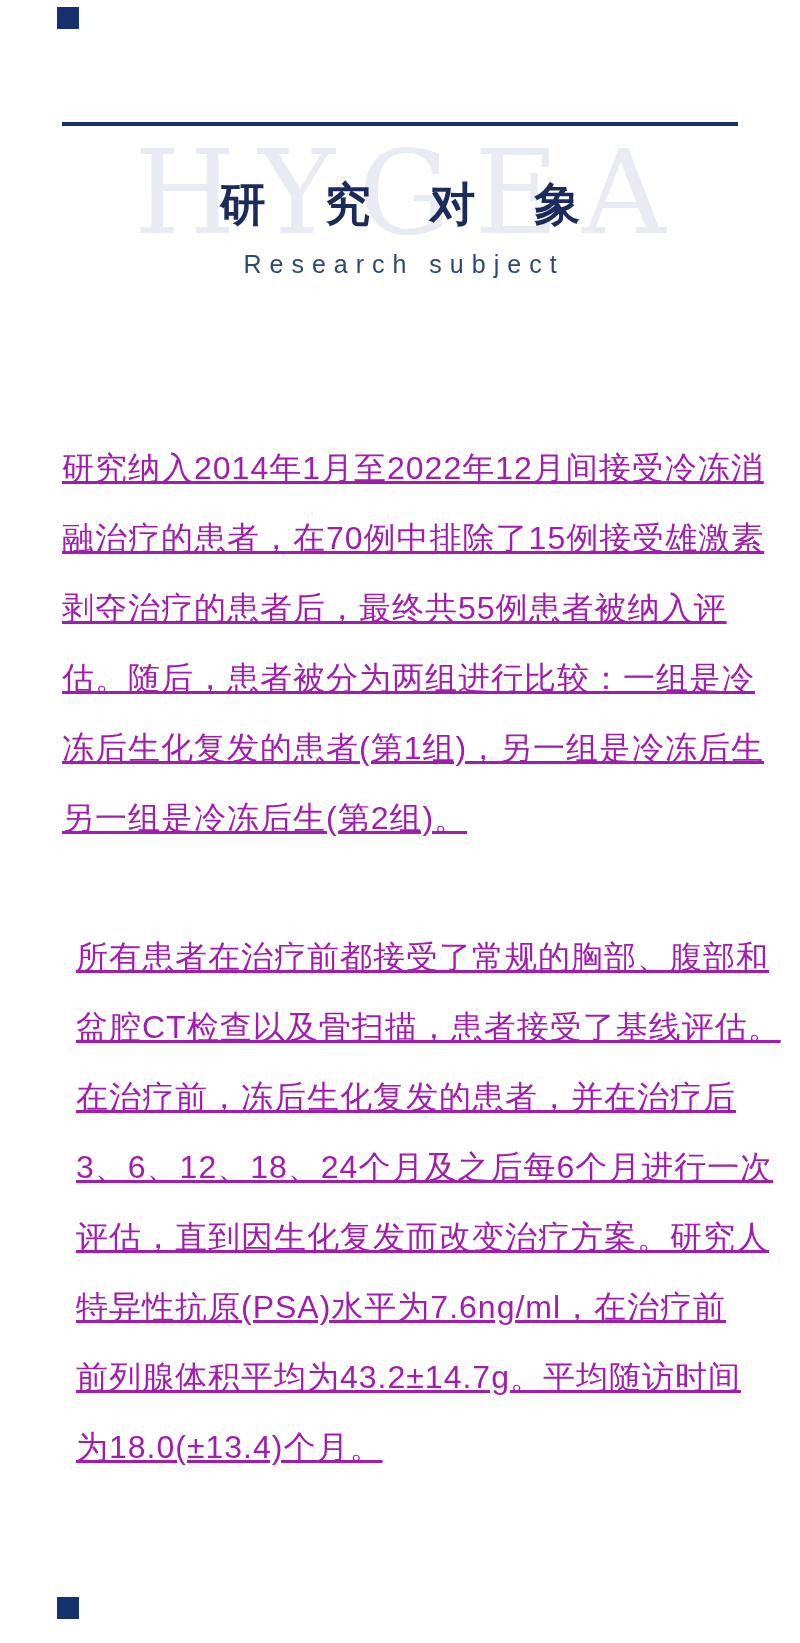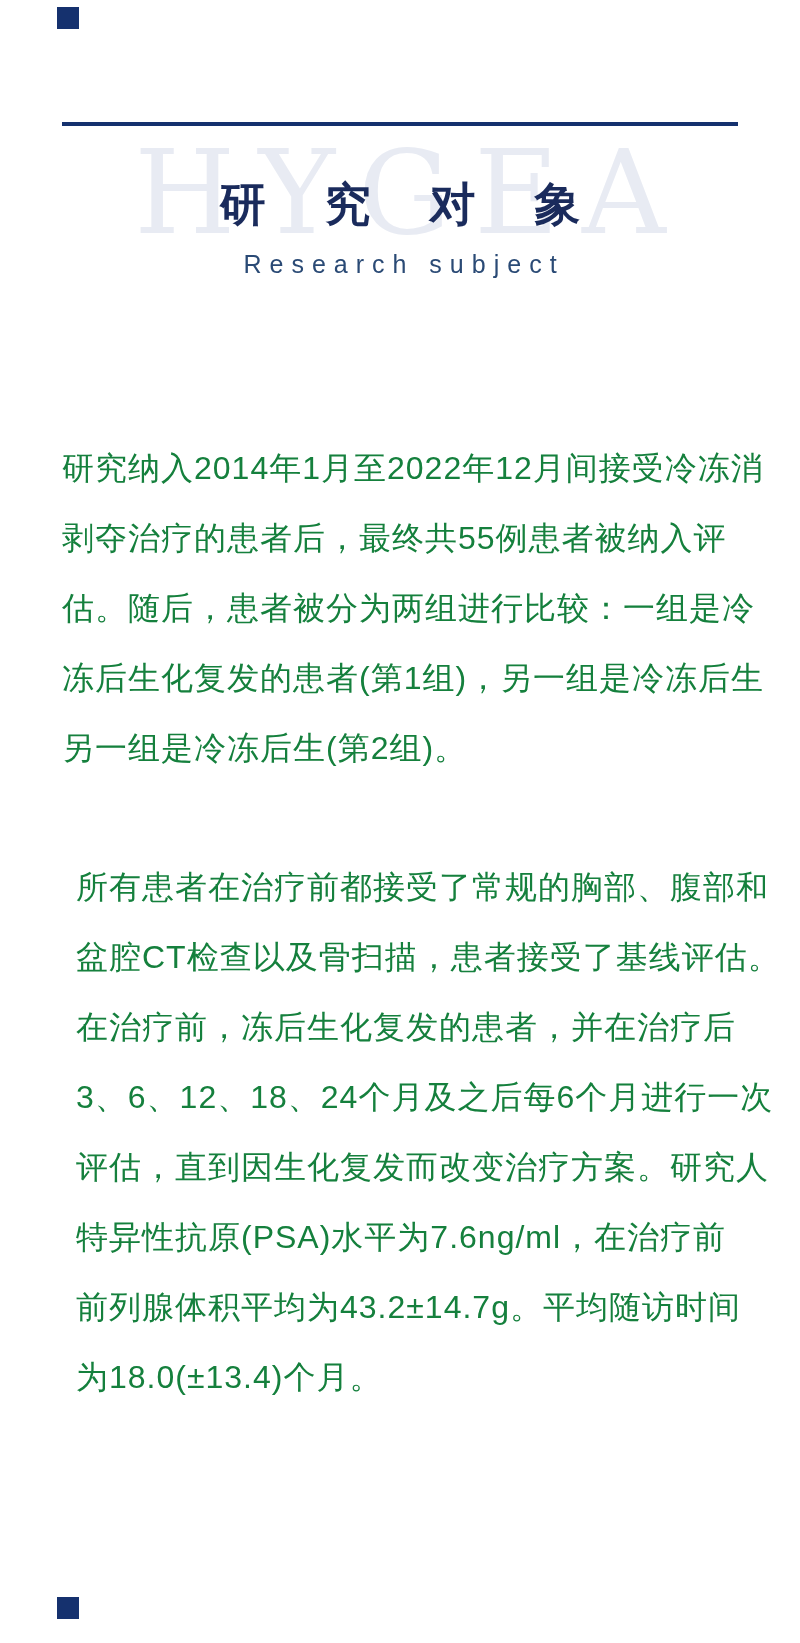--- a/index.html
+++ b/index.html
@@ -88,23 +88,24 @@
   <div class="corner-square top" style="background: rgb(21, 49, 110);"></div>
 
   <div class="divider-rule" style="background: rgb(21, 49, 110);"></div>
 
   <div class="watermark" style="color: rgb(232, 235, 243);">HYGEA</div>
 
   <div class="page-title" style="color: rgb(26, 43, 92);">研 究 对 象</div>
 
   <div class="page-subtitle" style="color: rgb(42, 74, 117);">Research subject</div>
 
-  <div class="body-text" style="color: #15803d;">
+  <div class="body-text" style="color: #a21caf; text-decoration: underline;">
       <div class="paragraph">
         <div class="line">研究纳入2014年1月至2022年12月间接受冷冻消</div>
+        <div class="line">融治疗的患者，在70例中排除了15例接受雄激素</div>
         <div class="line">剥夺治疗的患者后，最终共55例患者被纳入评</div>
         <div class="line">估。随后，患者被分为两组进行比较：一组是冷</div>
         <div class="line">冻后生化复发的患者(第1组)，另一组是冷冻后生</div>
         <div class="line">另一组是冷冻后生(第2组)。</div>
       </div>
       <div class="paragraph">
         <div class="line">所有患者在治疗前都接受了常规的胸部、腹部和</div>
         <div class="line">盆腔CT检查以及骨扫描，患者接受了基线评估。</div>
         <div class="line">在治疗前，冻后生化复发的患者，并在治疗后</div>
         <div class="line">3、6、12、18、24个月及之后每6个月进行一次</div>

